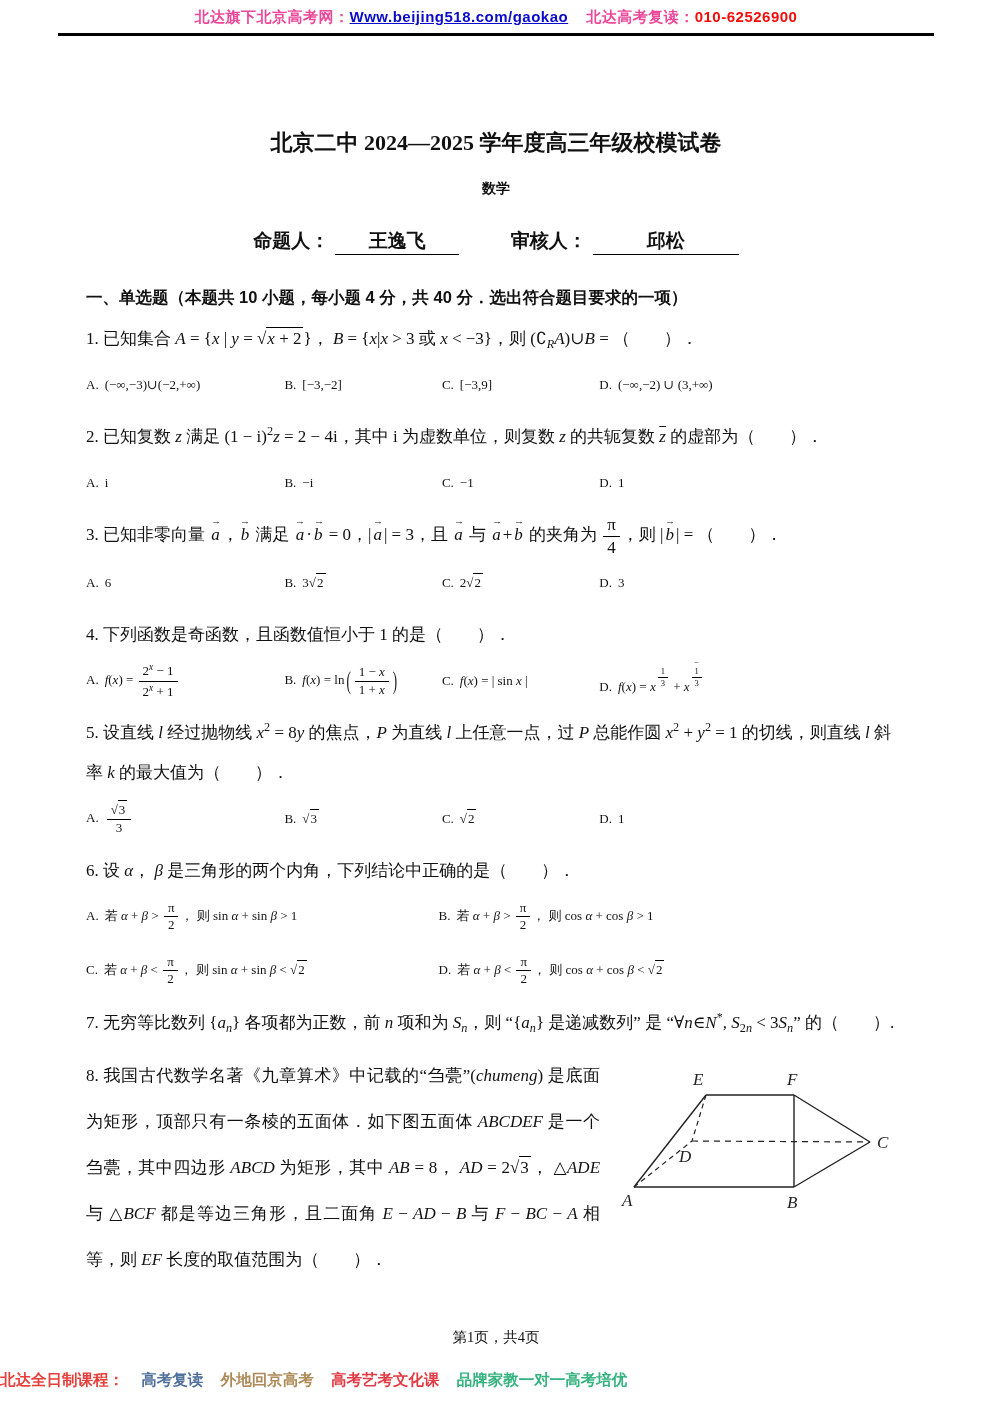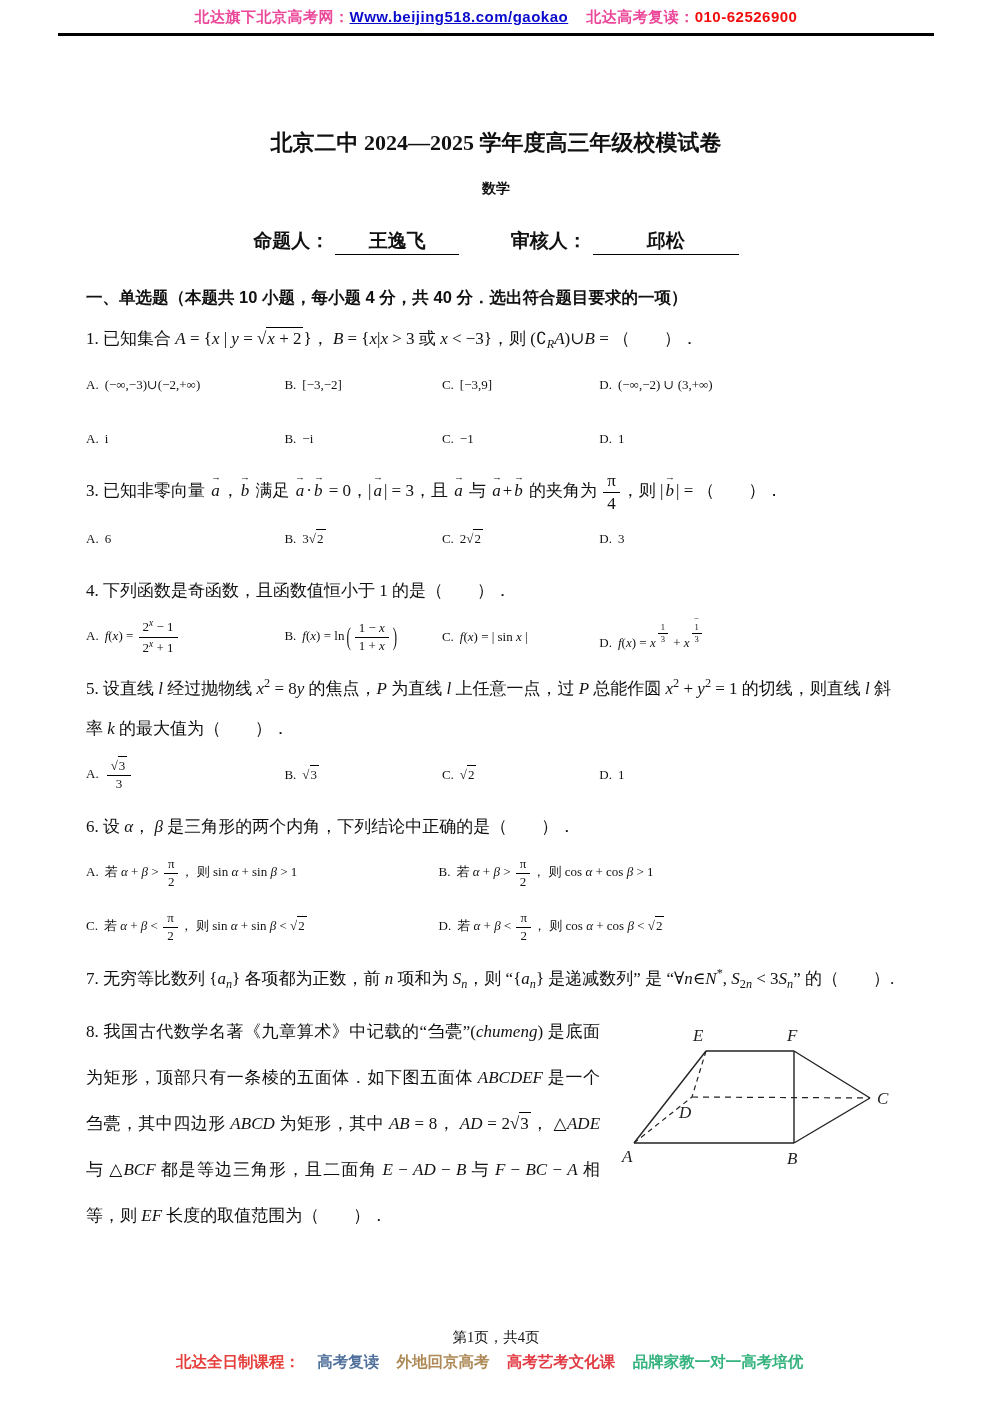--- a/index.html
+++ b/index.html
@@ -54,21 +54,21 @@
   .vec::before{content:"\2192";position:absolute;top:-0.78em;left:55%;
                transform:translateX(-50%) scale(0.6,0.45);font-style:normal;}
   .ob{text-decoration:overline;}
   .bigp{display:inline-block;transform:scaleY(1.9);vertical-align:middle;margin:0 2px;font-weight:400;}
   
   .q8 .stem{line-height:2.7;text-align:justify;}
   .fig{float:right;margin:16px 0 6px 16px;}
   .fig text{font-size:17px;font-style:italic;font-family:"Liberation Serif","DejaVu Serif",serif;fill:#222;}
   
   .pageno{position:absolute;left:0;right:0;bottom:56px;text-align:center;font-size:14.5px;}
-  .promo{position:absolute;left:0;right:0;bottom:30px;text-align:center;font-size:15.5px;font-weight:700;
+  .promo{position:absolute;left:0;right:0;bottom:12px;text-align:left;font-size:15.5px;font-weight:700;
          font-family:"Liberation Sans","DejaVu Sans",sans-serif;}
   .promo span{margin:0 13px 0 0;}
   .p-red{color:#e5403c;}
   .p-blue{color:#50719b;}
   .p-tan{color:#ad8a57;}
   .p-crimson{color:#e23b44;}
   .p-green{color:#35b37e;}
 </style>
 </head>
 <body>
@@ -95,20 +95,21 @@
       <div class="stem">1. 已知集合 <i>A</i> = {<i>x</i> | <i>y</i> = <span class="sq">√<span class="rd"><i>x</i> + 2</span></span>}， <i>B</i> = {<i>x</i>|<i>x</i> &gt; 3 或 <i>x</i> &lt; −3}，则 (∁<sub><i>R</i></sub><i>A</i>)∪<i>B</i> = （　　）．</div>
       <div class="opts cols4">
         <span class="opt"><span class="olabel">A.</span><span>(−∞,−3)∪(−2,+∞)</span></span>
         <span class="opt"><span class="olabel">B.</span><span>[−3,−2]</span></span>
         <span class="opt"><span class="olabel">C.</span><span>[−3,9]</span></span>
         <span class="opt"><span class="olabel">D.</span><span>(−∞,−2) ∪ (3,+∞)</span></span>
       </div>
     </div>
 
     <div class="q">
+      <div class="stem">2. 已知复数 <i>z</i> 满足 (1 − i)<sup>2</sup><i>z</i> = 2 − 4i，其中 i 为虚数单位，则复数 <i>z</i> 的共轭复数 <span class="ob"><i>z</i></span> 的虚部为（　　）．</div>
       <div class="opts cols4">
         <span class="opt"><span class="olabel">A.</span><span>i</span></span>
         <span class="opt"><span class="olabel">B.</span><span>−i</span></span>
         <span class="opt"><span class="olabel">C.</span><span>−1</span></span>
         <span class="opt"><span class="olabel">D.</span><span>1</span></span>
       </div>
     </div>
 
     <div class="q">
       <div class="stem">3. 已知非零向量 <span class="vec">a</span>，<span class="vec">b</span> 满足 <span class="vec">a</span>·<span class="vec">b</span> = 0，|<span class="vec">a</span>| = 3，且 <span class="vec">a</span> 与 <span class="vec">a</span>+<span class="vec">b</span> 的夹角为 <span class="fr"><span class="nu">π</span><span class="de">4</span></span>，则 |<span class="vec">b</span>| = （　　）．</div>

